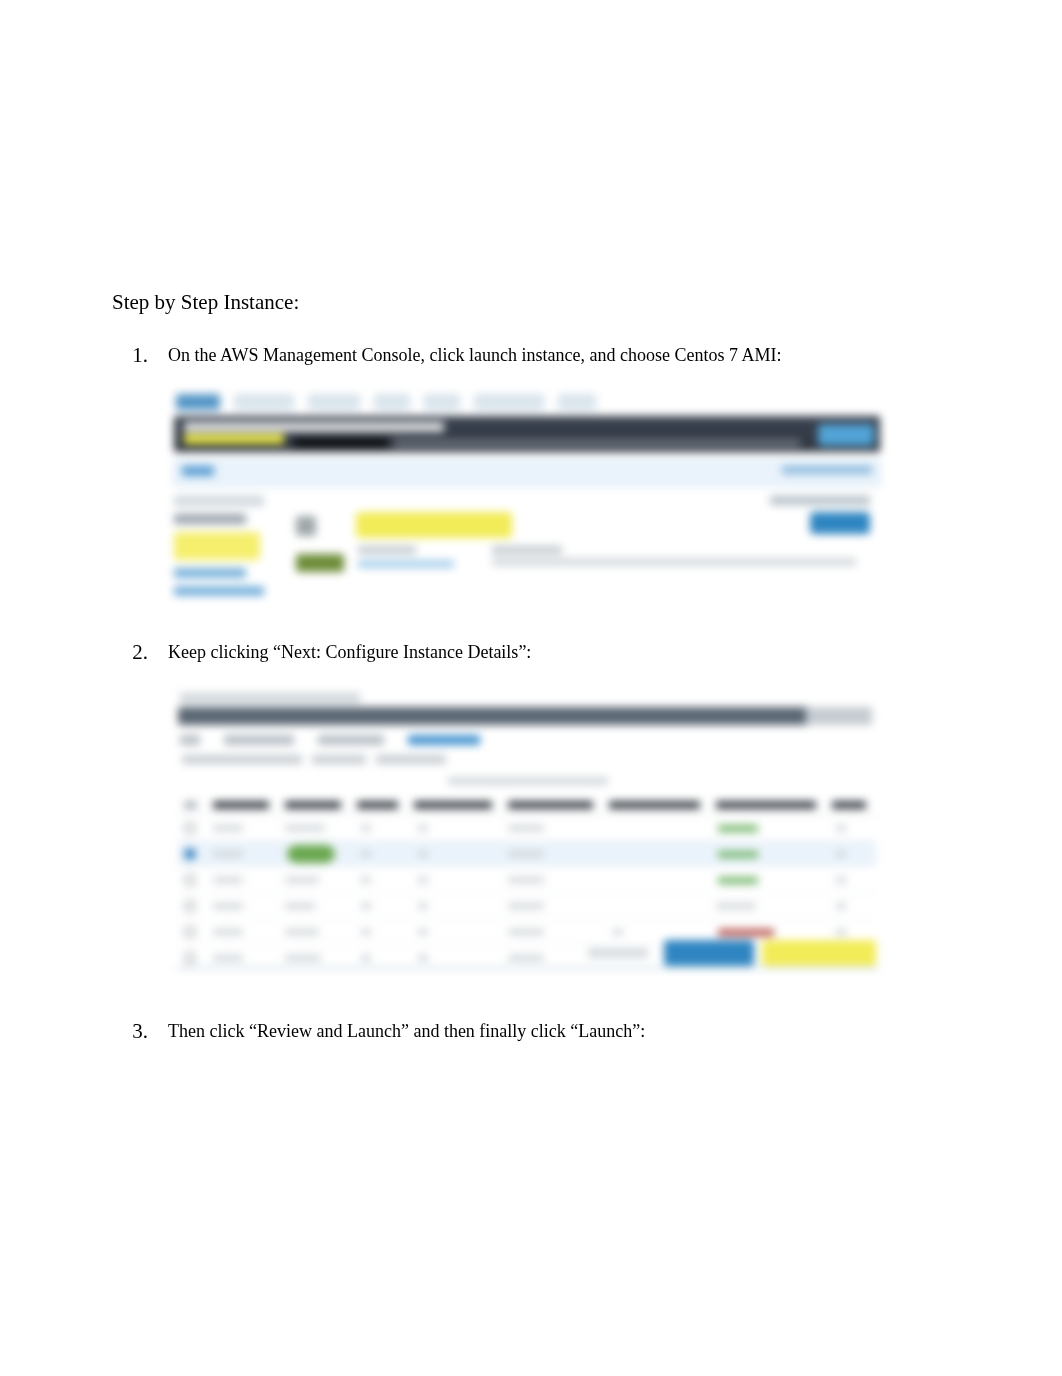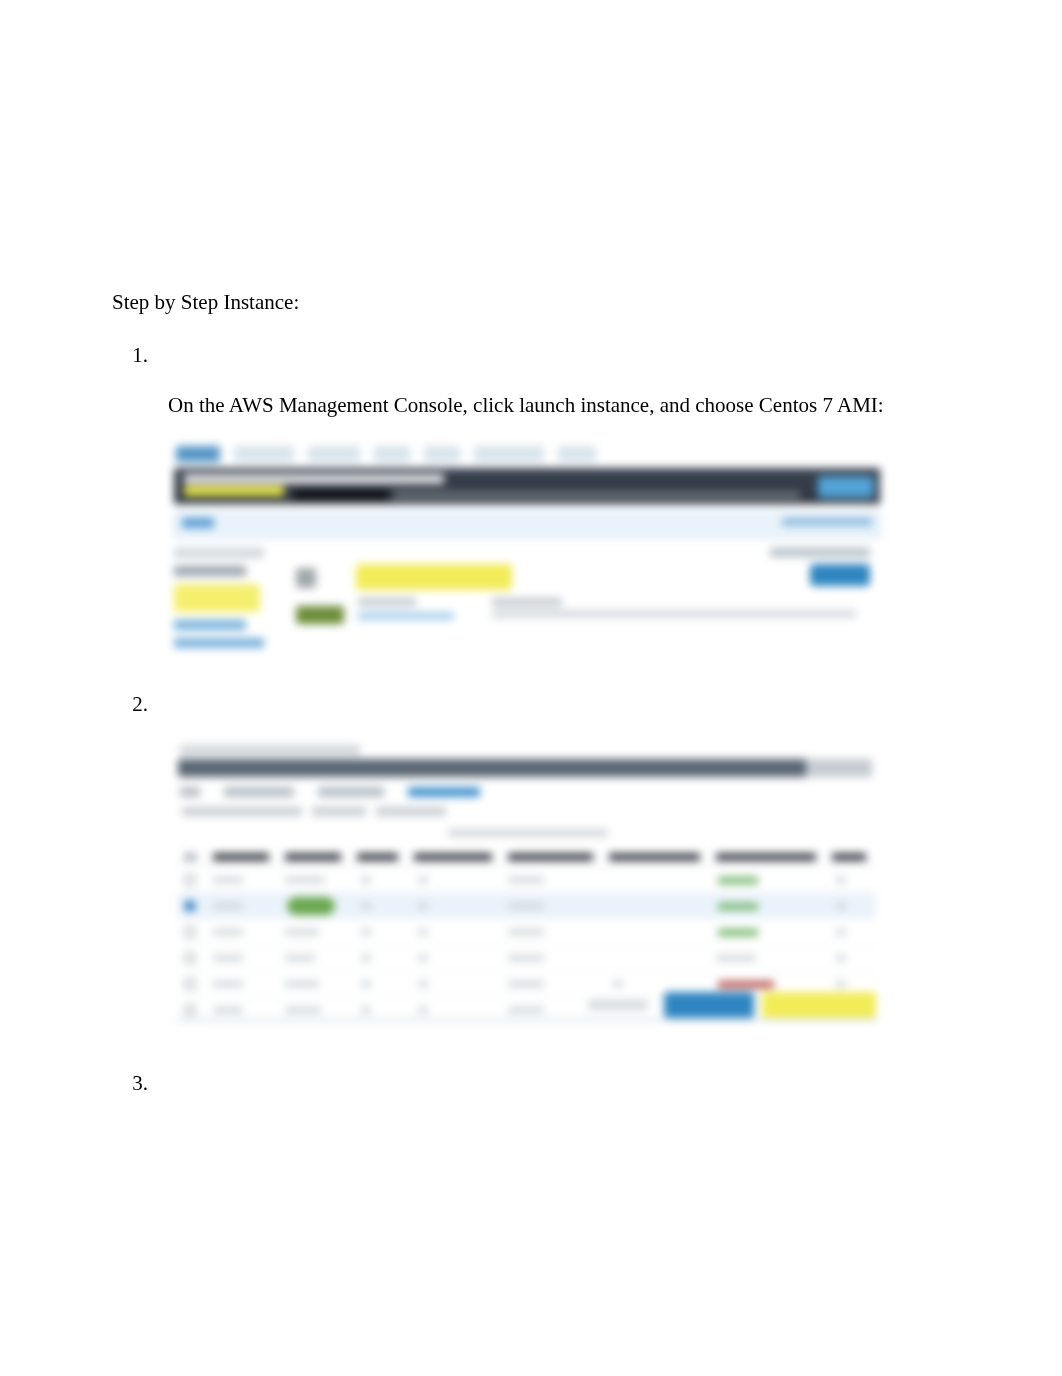--- a/index.html
+++ b/index.html
@@ -36,24 +36,23 @@
       margin-bottom: 20px;
     }
     .list-number {
       min-width: 56px;
       text-align: right;
       padding-right: 20px;
       font-size: 21px;
       color: #000;
     }
     .list-text {
-      font-size: 21px;
+      font-size: 18px;
       color: #000;
       line-height: 1.4;
-      margin-top: 48px;
     }
     .screenshot-container {
       margin-left: 56px;
       margin-top: 18px;
       margin-bottom: 44px;
     }
     .ss1 {
       width: 718px;
       height: 208px;
       position: relative;
@@ -521,20 +520,21 @@
       <div class="ss1-green-box"></div>
       <div class="ss1-bottom-line1"></div>
       <div class="ss1-bottom-line2"></div>
       <div class="ss1-bottom-line3"></div>
       <div class="ss1-bottom-right-text"></div>
     </div>
   </div>
 
   <div class="list-item">
     <div class="list-number">2.</div>
+    <div class="list-text">Keep clicking “Next: Configure Instance Details”:</div>
   </div>
 
   <div class="screenshot-container">
     <div class="ss2">
       <div class="ss2-top-line1"></div>
       <div class="ss2-desc-bar"></div>
       <div class="ss2-desc-lite"></div>
       <div class="ss2-tabs">
         <div class="ss2-tab-item" style="width:20px;"></div>
         <div class="ss2-tab-item" style="width:70px;"></div>
@@ -732,14 +732,15 @@
         <div class="ss2-footer-light"></div>
         <div class="ss2-footer-blue"></div>
         <div class="ss2-footer-yellow"></div>
       </div>
       <div class="ss2-footer-border"></div>
     </div>
   </div>
 
   <div class="list-item">
     <div class="list-number">3.</div>
+    <div class="list-text">Then click “Review and Launch” and then finally click “Launch”:</div>
   </div>
 </div>
 
 </body></html>

